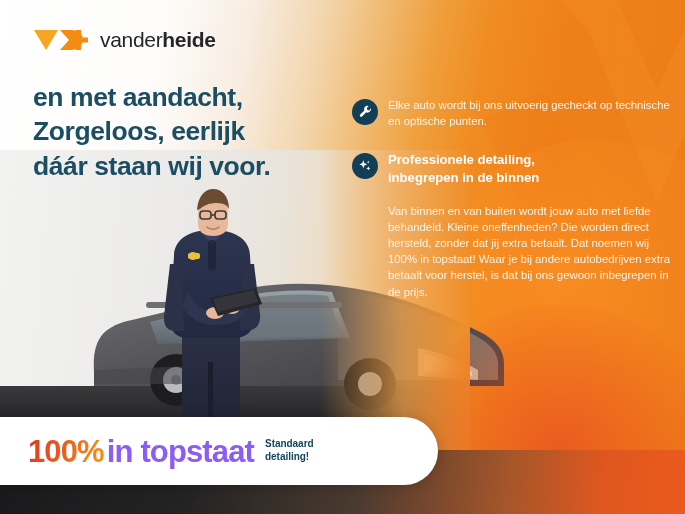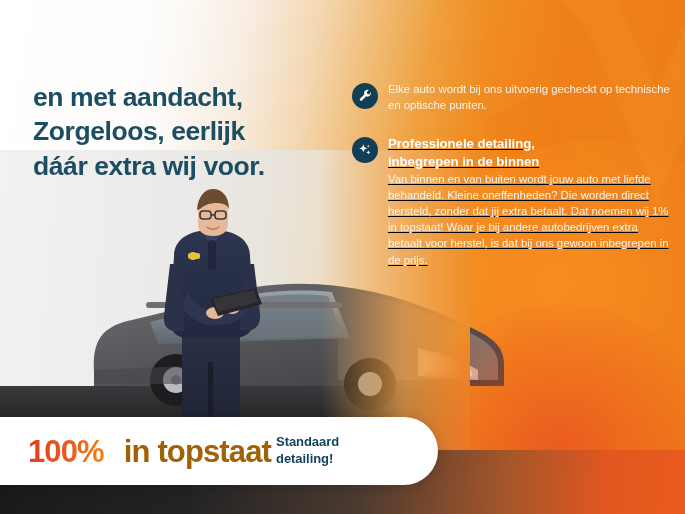--- a/index.html
+++ b/index.html
@@ -108,37 +108,37 @@
     font-size:26.5px;
     font-weight:700;
     line-height:1.30;
     letter-spacing:-.016em;
   }
   .headline div { white-space:nowrap; }
 
   
   .features { position:absolute; left:352px; top:80px; width:318px; }
   .feature { position:relative; padding-left:36px; }
-  .feature + .feature { margin-top:22px;text-decoration:underline; }
+  .feature + .feature { margin-top:22px; }
 
   .f-icon {
     position:absolute; left:0; top:2px;
     width:26px; height:26px; border-radius:50%;
     background:#123f55;
     display:flex; align-items:center; justify-content:center;
   }
   .f-icon svg { display:block; }
 
   .f-title {
     color:#ffffff;
     font-size:13.2px; font-weight:700;
     line-height:1.30; letter-spacing:-.004em;
   }
   .f-body {
-    margin-top:1px;
+    margin-top:17px;
     color:#fdf3e8;
     font-size:11.4px; font-weight:400;
     line-height:1.42; letter-spacing:-.002em;
   }
 
   
   .pill {
     position:absolute;
     left:-40px; top:417px;
     width:478px; height:68px;
@@ -151,27 +151,27 @@
   .pill-main {
     font-size:31px; font-weight:700;
     letter-spacing:-.028em; line-height:1;
     white-space:nowrap;
     display:flex; align-items:baseline;
   }
   .pill-pct {
     background:linear-gradient(100deg,#e03d20 0%,#e8531f 35%,#f1801c 75%,#f28f1d 100%);
     -webkit-background-clip:text; background-clip:text;
     color:transparent;
-    padding-right:20px;
-  }
-  .pill-rest { color:#a16207; }
+    padding-right:3px;
+  }
+  .pill-rest { color:#8b5cf6; }
   .pill-sub {
-    margin-left:5px;
+    margin-left:11px;
     color:#14445c;
-    font-size:13px; font-weight:700;
+    font-size:10px; font-weight:700;
     line-height:1.28; letter-spacing:-.004em;
   }
   .pill-sub div { white-space:nowrap; }
 
   
   .bottom-strip {
     position:absolute; left:0; right:0; bottom:0; height:64px;
     background:linear-gradient(95deg,#1a1a1c 0%,#242324 28%,#4a3a30 52%,#a5562a 74%,#e0571f 88%,#ea5a1e 100%);
     z-index:0;
   }
@@ -262,25 +262,38 @@
         <path d="M62 114 L108 104 L114 120 L70 132 Z" fill="#26262a"></path>
         <path d="M65 115 L106 106 L110 118 L70 128 Z" fill="#34343a"></path>
       </svg>
     </div>
 
     <div class="photo-fade-r"></div>
   </div>
 
   <div class="bg-glow2"></div>
 
+  <div class="logo">
+    <span class="logo-mark">
+      <svg viewBox="0 0 56 25">
+        <path d="M1 3 L25 3 L13 23 Z" fill="#f5a623"></path>
+        <path d="M27 3 L38 3 C46 3 50 8 50 12.5 C50 17 46 23 38 23 L27 23 L36 13 Z" fill="#f28c12"></path>
+        <rect x="43" y="3" width="5" height="20" fill="#f28c12"></rect>
+        <rect x="48" y="10.5" width="7" height="5" fill="#f28c12"></rect>
+      </svg>
+    </span>
+    <span class="logo-word">
+      <span class="lw-light">vander</span><span class="lw-bold">heide</span>
+    </span>
+  </div>
 
   <div class="headline">
     <div>en met aandacht,</div>
     <div>Zorgeloos, eerlijk</div>
-    <div>dáár extra wij voor.</div>
+    <div>dáár staan wij voor.</div>
   </div>
 
   <div class="features">
 
     <div class="feature">
       <span class="f-icon">
         <svg width="15" height="15" viewBox="0 0 24 24">
           <path d="M20.2 4.6a5.4 5.4 0 0 1-7.1 7.1l-6.6 6.6a2.1 2.1 0 1 1-3-3l6.6-6.6a5.4 5.4 0 0 1 7.1-7.1l-3.1 3.1.9 3.1 3.1.9z" fill="#ffffff"></path>
         </svg>
       </span>
@@ -292,21 +305,21 @@
         <svg width="16" height="16" viewBox="0 0 24 24">
           <path d="M9.5 3.5l1.7 4.3 4.3 1.7-4.3 1.7-1.7 4.3-1.7-4.3L3.5 9.5l4.3-1.7z" fill="#ffffff"></path>
           <path d="M17 12.5l.9 2.2 2.2.9-2.2.9-.9 2.2-.9-2.2-2.2-.9 2.2-.9z" fill="#ffffff"></path>
           <path d="M16.8 4.2l.6 1.5 1.5.6-1.5.6-.6 1.5-.6-1.5-1.5-.6 1.5-.6z" fill="#ffffff"></path>
         </svg>
       </span>
       <div class="f-title">
         <div>Professionele detailing,</div>
         <div>inbegrepen in de binnen</div>
       </div>
-      <div class="f-body">Van binnen en van buiten wordt jouw auto met liefde behandeld. Kleine oneffenheden? Die worden direct hersteld, zonder dat jij extra betaalt. Dat noemen wij 1% in topstaat! Waar je bij andere autobedrijven extra betaalt voor herstel, is dat bij ons gewoon inbegrepen in de prijs.</div>
+      <div class="f-body">Van binnen en van buiten wordt jouw auto met liefde behandeld. Kleine oneffenheden? Die worden direct hersteld, zonder dat jij extra betaalt. Dat noemen wij 100% in topstaat! Waar je bij andere autobedrijven extra betaalt voor herstel, is dat bij ons gewoon inbegrepen in de prijs.</div>
     </div>
 
   </div>
 
   <div class="bottom-strip"></div>
 
   <div class="pill">
     <div class="pill-main">
       <span class="pill-pct">100%</span>
       <span class="pill-rest">in topstaat</span>

